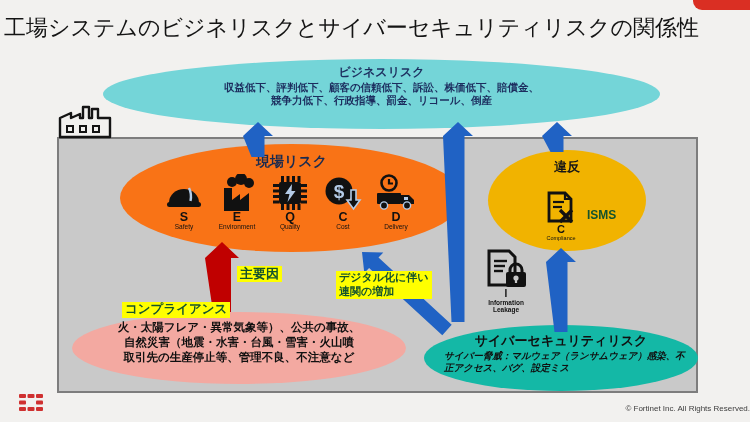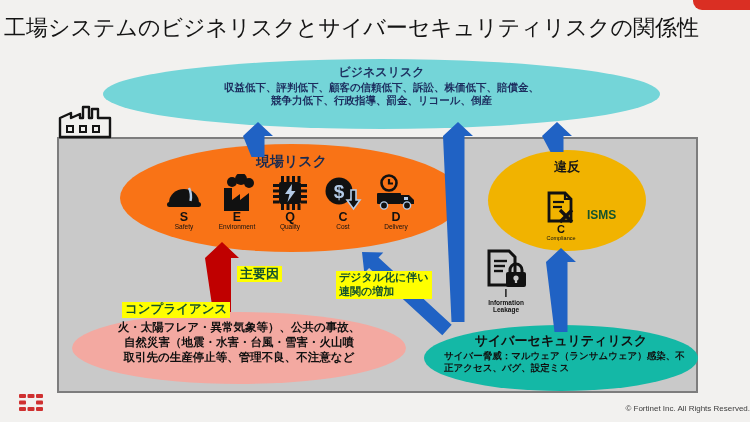--- a/index.html
+++ b/index.html
@@ -32,21 +32,21 @@
   .comp .t{font-size:13px;font-weight:bold;line-height:1.15;padding-top:10px;}
   .comp-stack{position:absolute;left:50px;top:40px;width:46px;text-align:center;color:#111;}
   .comp-stack .letter{font-size:11px;font-weight:bold;line-height:1;}
   .comp-stack .sub{font-size:5.5px;line-height:1.1;}
   .isms{position:absolute;left:99px;top:58px;font-size:12px;font-weight:bold;color:#14532d;}
   .pink{left:72px;top:312px;width:334px;height:72px;background:#f3a9a1;color:#101010;}
   .pink .l{font-size:11.5px;font-weight:bold;line-height:1.3;}
   .pink .pad{padding-top:8px;}
   .cyber{left:424px;top:325px;width:274px;height:66px;background:#14b8a6;color:#101010;}
   .cyber .t{font-size:13px;font-weight:bold;padding-top:7px;}
-  .cyber .l{font-size:9.5px;font-weight:bold;line-height:1.25;text-align:left;padding-left:20px;}
+  .cyber .l{font-size:9.5px;font-weight:bold;line-height:1.25;text-align:left;padding-left:20px;font-style:italic;}
   
   .leak{left:477px;top:249px;width:58px;text-align:center;color:#111;}
   .leak .letter{font-size:10px;font-weight:bold;line-height:1;}
   .leak .sub{font-size:6.5px;font-weight:bold;line-height:1.15;}
   
   .taglabel{background:#ffff00;color:#14532d;font-weight:bold;padding:0 3px;line-height:1.25;width:max-content;}
   .tag-main{left:237px;top:266px;font-size:13px;}
   .tag-digital{left:336px;top:271px;font-size:11px;}
   .tag-genba{left:122px;top:302px;font-size:12.5px;}
   

